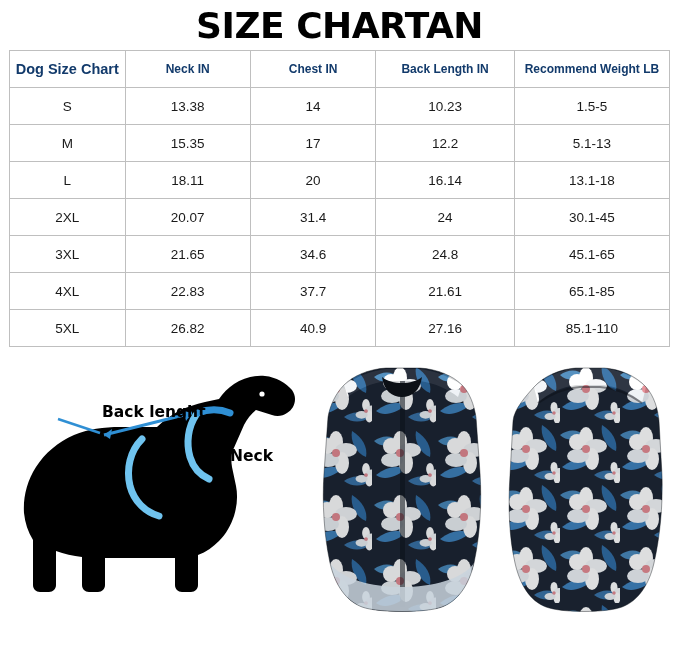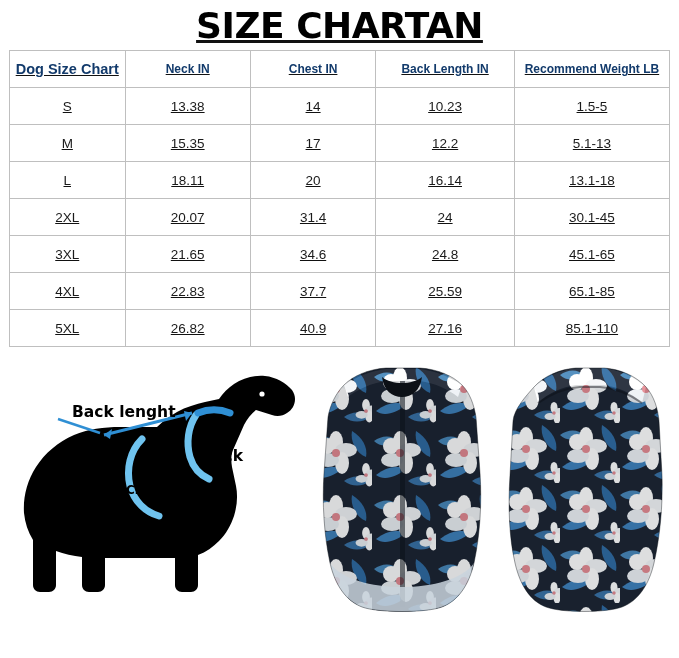--- a/index.html
+++ b/index.html
@@ -12,21 +12,20 @@
     height: 658px;
     font-family: "Liberation Sans", sans-serif;
     color: #111111;
     overflow: hidden;
     position: relative;
   }
   .page {
     width: 679px;
     height: 658px;
     position: relative;
-    text-decoration: underline;
   }
 
   
   .title {
     text-align: center;
     font-family: "DejaVu Sans", sans-serif;
     font-weight: bold;
     font-size: 36px;
     letter-spacing: -0.5px;
     line-height: 40px;
@@ -93,20 +92,21 @@
     position: absolute;
     left: 0;
     top: 0;
   }
   .lbl {
     position: absolute;
     font-family: "DejaVu Sans", sans-serif;
     font-weight: bold;
     color: #000000;
     white-space: nowrap;
+    margin-left: 30px;
   }
   .lbl-back {
     left: 72px;
     top: 48px;
     font-size: 15.5px;
   }
   .lbl-neck {
     left: 200px;
     top: 92px;
     font-size: 15.5px;
@@ -200,21 +200,21 @@
           <td>3XL</td>
           <td>21.65</td>
           <td>34.6</td>
           <td>24.8</td>
           <td>45.1-65</td>
         </tr>
         <tr>
           <td>4XL</td>
           <td>22.83</td>
           <td>37.7</td>
-          <td>25.59</td>
+          <td>21.61</td>
           <td>65.1-85</td>
         </tr>
         <tr>
           <td>5XL</td>
           <td>26.82</td>
           <td>40.9</td>
           <td>27.16</td>
           <td>85.1-110</td>
         </tr>
       </tbody>

